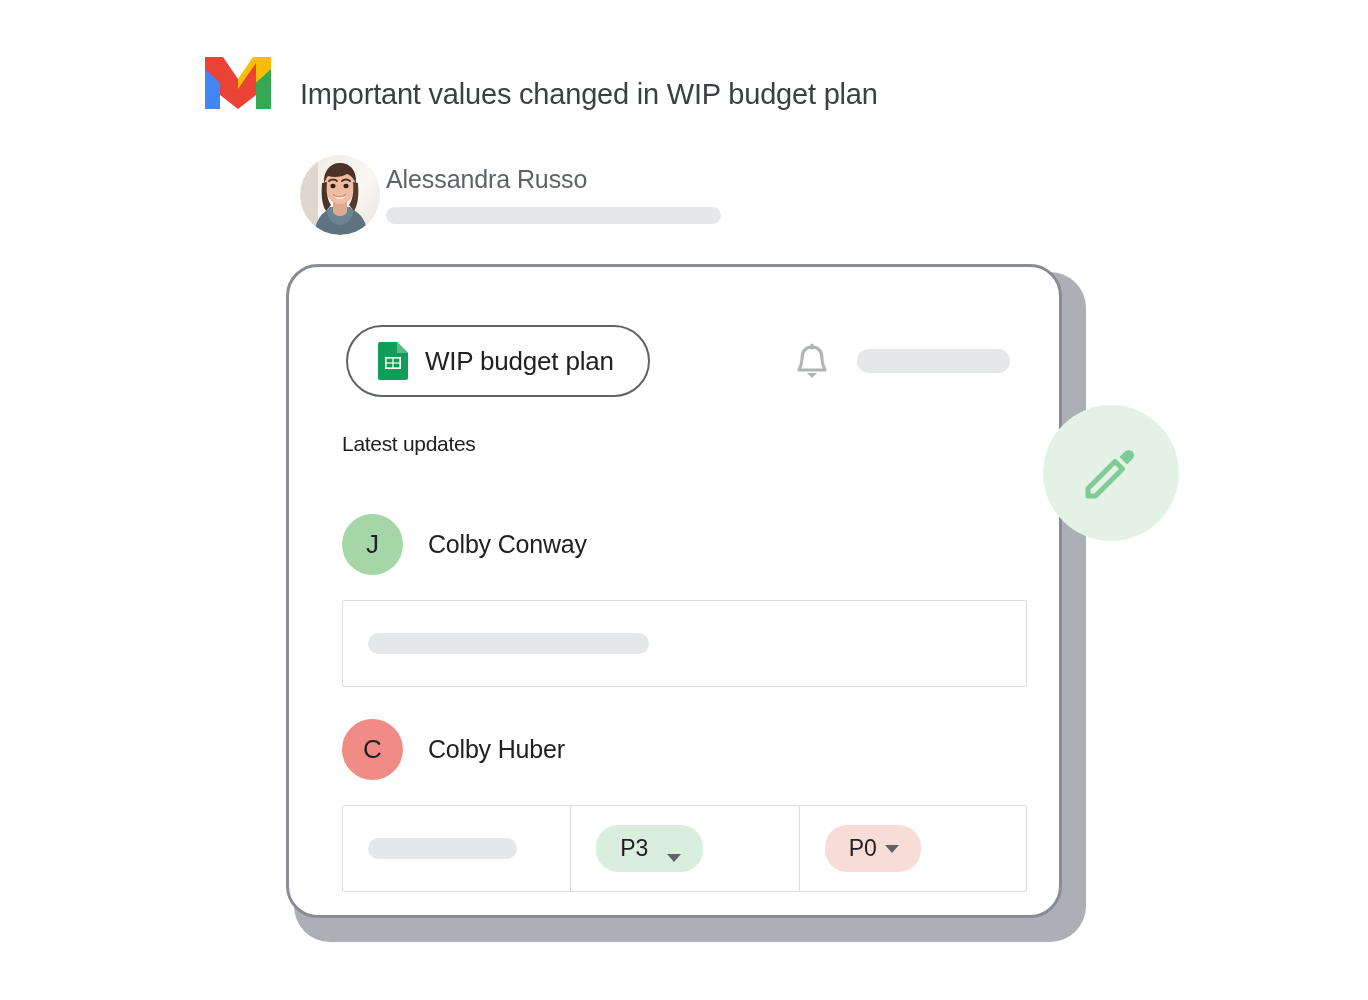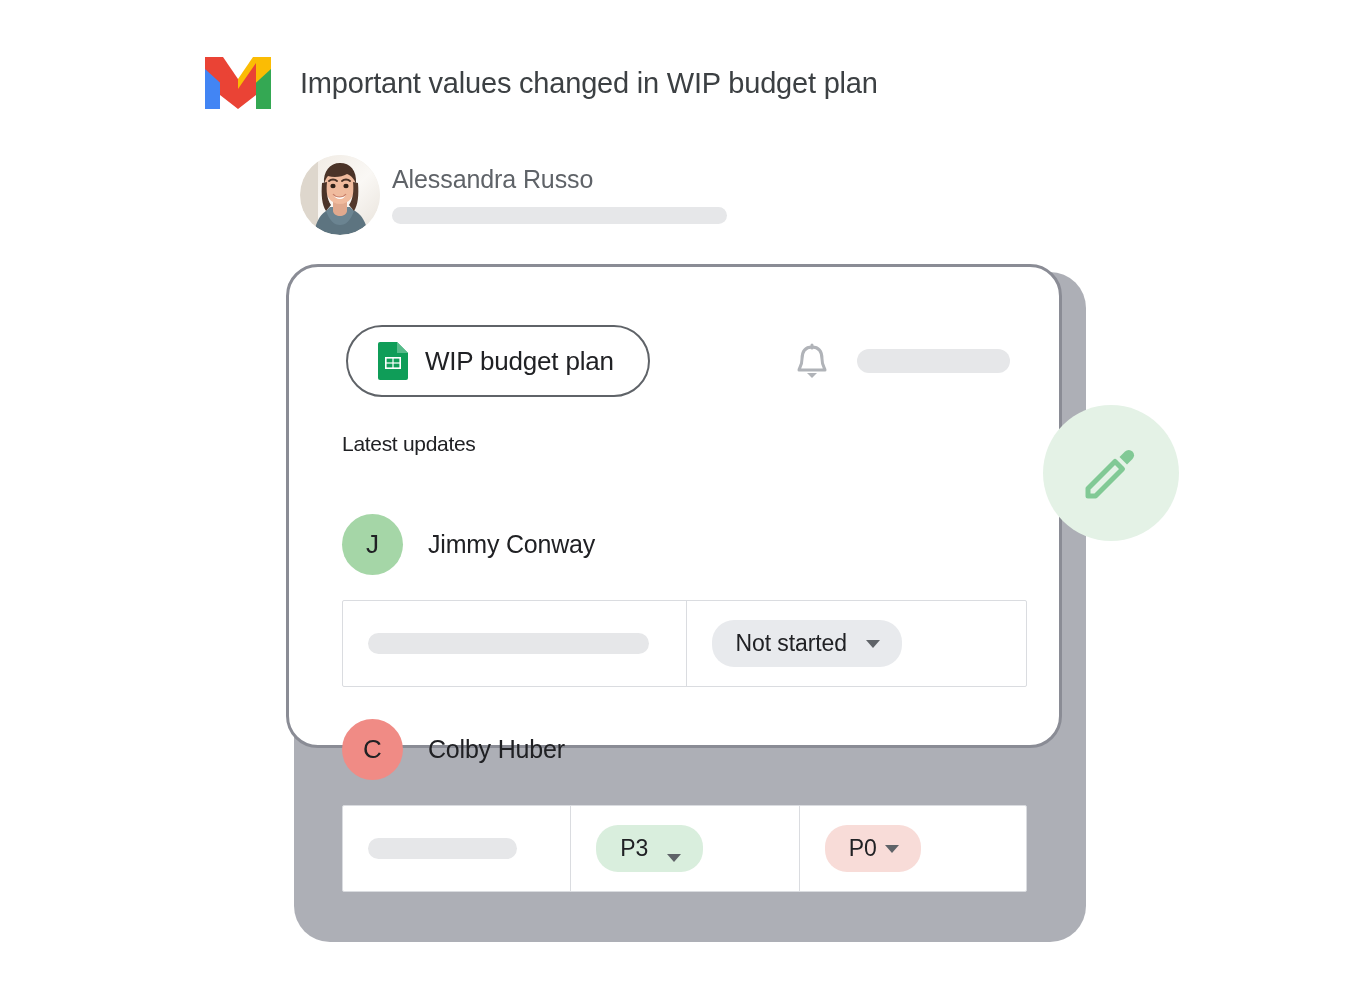--- a/index.html
+++ b/index.html
@@ -14,40 +14,40 @@
     overflow: hidden;
     position: relative;
   }
 
   
   .header-row {
     position: absolute;
     left: 200px;
     top: 55px;
     display: flex;
-    align-items: center;
+    align-items: flex-end;
     gap: 24px;
   }
   .gmail-logo { width: 76px; height: 56px; display: block; }
   .subject-title {
     font-size: 29px;
     font-weight: 500;
     color: #3c4043;
     letter-spacing: -0.2px;
     white-space: nowrap;
   }
 
   
   .sender-row {
     position: absolute;
     left: 300px;
     top: 155px;
     display: flex;
     align-items: flex-start;
-    gap: 12px;
+    gap: 6px;
   }
   .avatar-photo {
     width: 80px;
     height: 80px;
     border-radius: 50%;
     overflow: hidden;
     flex: 0 0 auto;
     background: #f2efe9;
     position: relative;
   }
@@ -84,21 +84,21 @@
     height: 670px;
     border-radius: 36px;
     background: #8e909a;
     opacity: 0.72;
   }
   .card {
     position: absolute;
     left: 0;
     top: 0;
     width: 776px;
-    height: 484px;
+    height: 654px;
     border-radius: 32px;
     background: #ffffff;
     border: 3px solid #8a8c95;
     box-sizing: border-box;
     overflow: hidden;
   }
 
   
   .card-topbar {
     position: absolute;
@@ -337,31 +337,25 @@
     </div>
 
   </div>
 </div>
 
 <div class="section-heading">Latest updates</div>
 
 <div class="update-block first">
   <div class="person-row">
     <div class="avatar-initial" style="background:#a5d6a7;">J</div>
-    <div class="person-name">Jimmy Conway</div>
+    <div class="person-name">Colby Conway</div>
   </div>
   <div class="update-table">
     <div class="cell cell-ph-1">
       <span class="ph-bar wide"></span>
-    </div>
-    <div class="cell cell-status">
-      <span class="value-chip gray">
-        <span>Not started</span>
-        <span class="caret"></span>
-      </span>
     </div>
   </div>
 </div>
 
 <div class="update-block second">
   <div class="person-row">
     <div class="avatar-initial" style="background:#f08b85;">C</div>
     <div class="person-name">Colby Huber</div>
   </div>
   <div class="update-table">

